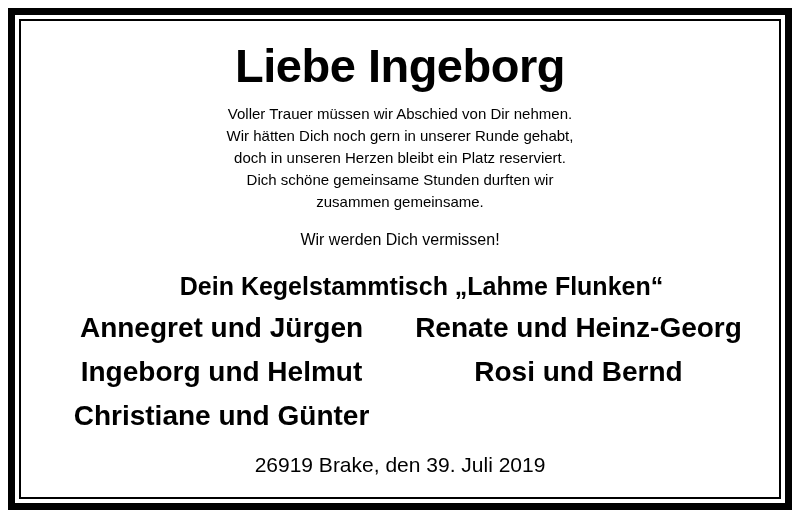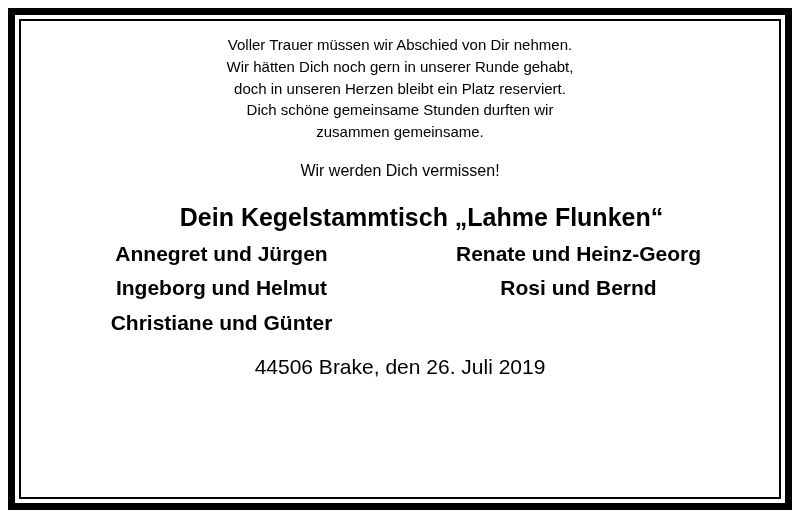--- a/index.html
+++ b/index.html
@@ -69,56 +69,57 @@
     margin-bottom: 8px;
     margin-left: 43px;
   }
   .names {
     width: 100%;
     display: grid;
     grid-template-columns: 1fr 1fr;
     row-gap: 6px;
     column-gap: 0px;
     justify-items: center;
-    font-size: 21px;
+    font-size: 28px;
     font-weight: bold;
   }
   .names .cell {
     text-align: center;
     line-height: 1.35;
   }
   .place-date {
     font-size: 21px;
     text-align: center;
     margin-top: 18px;
   }
 </style>
 </head>
 <body>
 
 <div class="notice-outer">
   <div class="notice-border">
     <div class="notice-inner">
 
+      <div class="headline">Liebe Ingeborg</div>
 
       <div class="verse">Voller Trauer müssen wir Abschied von Dir nehmen.</div>
       <div class="verse">Wir hätten Dich noch gern in unserer Runde gehabt,</div>
       <div class="verse">doch in unseren Herzen bleibt ein Platz reserviert.</div>
       <div class="verse">Dich schöne gemeinsame Stunden durften wir</div>
       <div class="verse">zusammen gemeinsame.</div>
 
       <div class="farewell">Wir werden Dich vermissen!</div>
 
       <div class="group-name">Dein Kegelstammtisch „Lahme Flunken“</div>
 
       <div class="names">
         <div class="cell">Annegret und Jürgen</div>
         <div class="cell">Renate und Heinz-Georg</div>
         <div class="cell">Ingeborg und Helmut</div>
         <div class="cell">Rosi und Bernd</div>
         <div class="cell">Christiane und Günter</div>
       </div>
 
-      <div class="place-date">44506 Brake, den 26. Juli 2019</div>
+      <div class="place-date">26919 Brake, den 39. Juli 2019</div>
 
     </div>
   </div>
 </div>
 
 </body></html>

